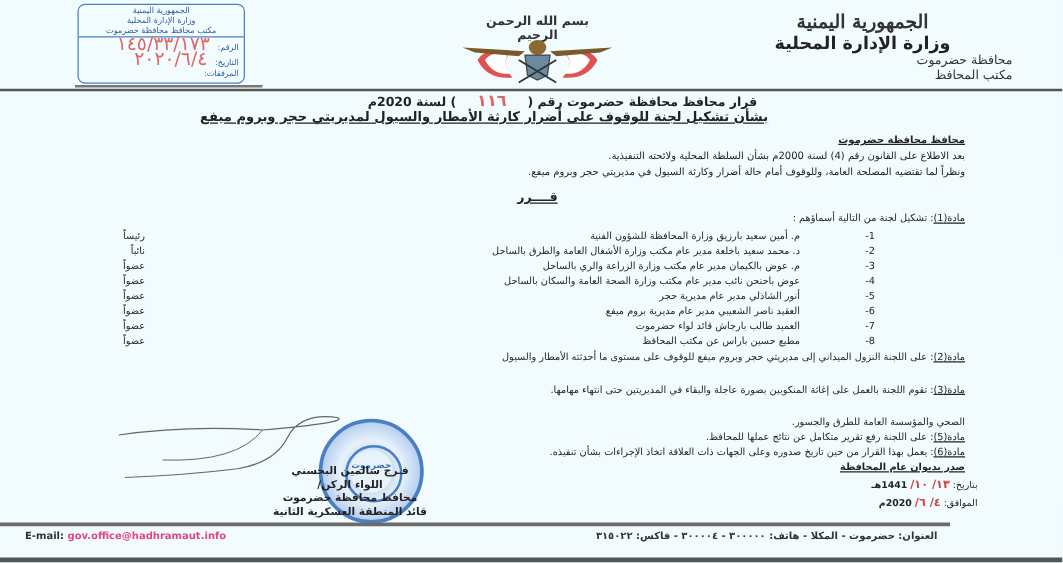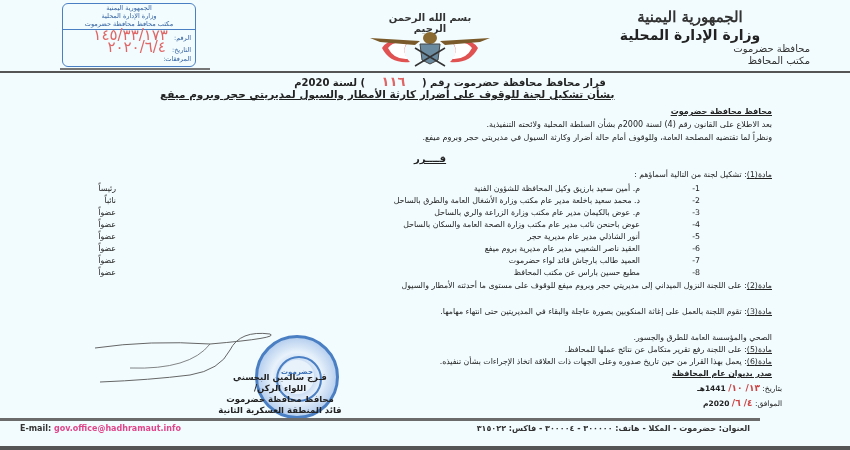--- a/index.html
+++ b/index.html
@@ -113,21 +113,21 @@
 
   <div class="abs decided">قــــرر</div>
 
   <div class="abs line" style="right:78px;top:168px">
     <span class="art-label">مادة(1)</span><span>: تشكيل لجنة من التالية أسماؤهم :</span>
   </div>
 
   <div class="abs" style="left:0;top:0;width:850px;height:450px">
     <div class="member" style="top:183px">
         <span class="num">1-</span>
-        <span class="name">م. أمين سعيد بارزيق وكيل المحافظة للشؤون الفنية</span>
+        <span class="name">م. أمين سعيد بارزيق وزارة المحافظة للشؤون الفنية</span>
         <span class="role">رئيساً</span>
       </div>
     <div class="member" style="top:195px">
         <span class="num">2-</span>
         <span class="name">د. محمد سعيد باخلعة مدير عام مكتب وزارة الأشغال العامة والطرق بالساحل</span>
         <span class="role">نائباً</span>
       </div>
     <div class="member" style="top:207px">
         <span class="num">3-</span>
         <span class="name">م. عوض بالكيمان مدير عام مكتب وزارة الزراعة والري بالساحل</span>

